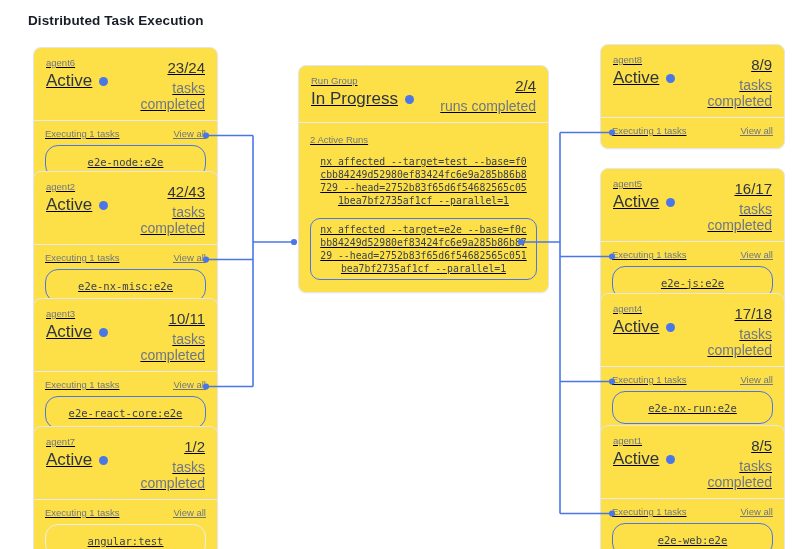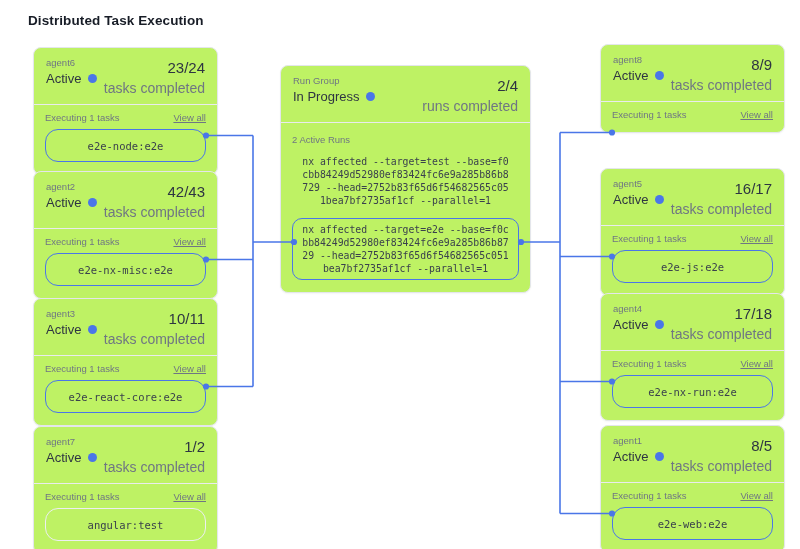--- a/index.html
+++ b/index.html
@@ -1,27 +1,27 @@
 <!DOCTYPE html>
 <html style="--accent: #4a76e8;"><head>
 <meta charset="utf-8">
 <style>
   html,body{margin:0;padding:0;background:#ffffff;font-family:"Liberation Sans",sans-serif;}
   #canvas{position:relative;width:800px;height:549px;background:#ffffff;overflow:hidden;}
 
   .page-title{position:absolute;left:28px;top:13px;font-size:13.5px;font-weight:700;color:#171c26;letter-spacing:.1px;}
 
-  .card{position:absolute;width:185px;background:#bef264;border:1px solid #e4e6eb;border-radius:8px;
-        box-shadow:0 1px 2px rgba(20,30,50,.04);box-sizing:border-box;z-index:1;}
+  .card{position:absolute;width:185px;background:#fde047;border:1px solid #e4e6eb;border-radius:8px;
+        box-shadow:0 1px 2px rgba(20,30,50,.04);box-sizing:border-box;z-index:1;text-decoration:underline;}
   .center-card{width:251px;}
 
   .card-head{display:flex;justify-content:space-between;padding:9px 12px 8px;}
   .tiny-label{font-size:9.5px;color:#6f7683;}
   .status-row{margin-top:3px;display:flex;align-items:center;}
-  .status-text{font-size:13px;color:#2e3542;}
+  .status-text{font-size:17px;color:#2e3542;}
   .status-dot{width:9px;height:9px;border-radius:50%;background:var(--accent);margin-left:7px;flex:0 0 auto;}
   .head-right{text-align:right;padding-top:2px;}
   .fraction{font-size:15px;color:#2e3542;}
   .caption{font-size:14px;color:#6f7683;margin-top:4px;}
 
   .card-body{border-top:1px solid #e9ebee;padding:7px 11px 12px;}
   .body-row{display:flex;justify-content:space-between;align-items:center;}
   .view-all{font-size:9.5px;color:#6f7683;text-decoration:underline;cursor:pointer;}
 
   .task-pill{margin-top:6px;height:33px;border:1.5px solid var(--accent);border-radius:13px;
@@ -130,21 +130,21 @@
     </div>
     <div class="card-body">
       <div class="body-row">
         <span class="tiny-label">Executing 1 tasks</span>
         <a class="view-all">View all</a>
       </div>
       <div class="task-pill faint">angular:test</div>
     </div>
   </div>
 
-  <div class="card center-card" style="left:280px;top:65px">
+  <div class="card center-card" style="left:298px;top:65px">
     <div class="card-head">
       <div>
         <div class="tiny-label">Run Group</div>
         <div class="status-row">
           <span class="status-text">In Progress</span>
           <span class="status-dot"></span>
         </div>
       </div>
       <div class="head-right">
         <div class="fraction">2/4</div>

